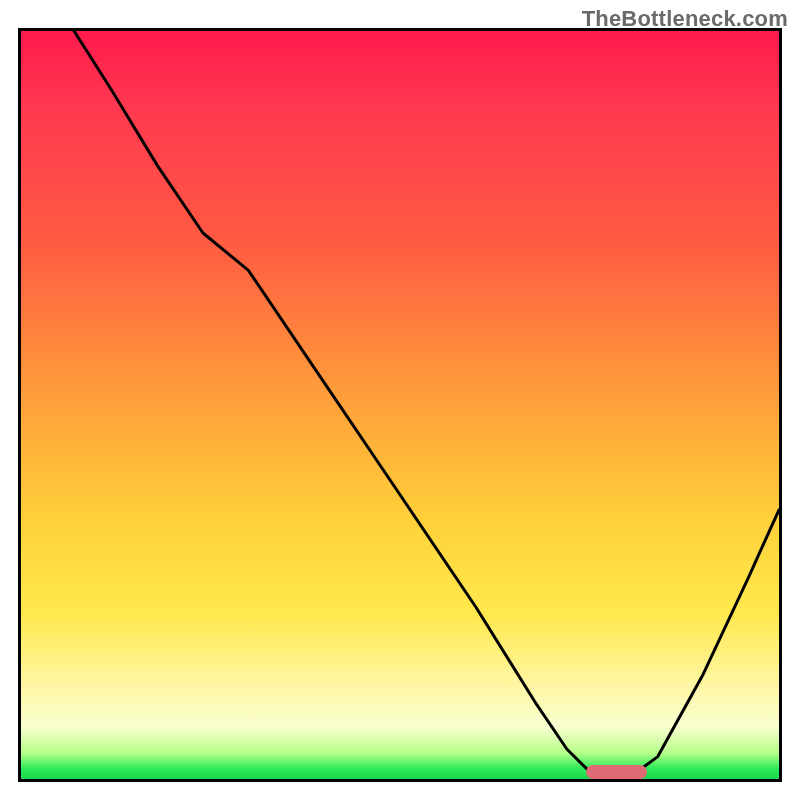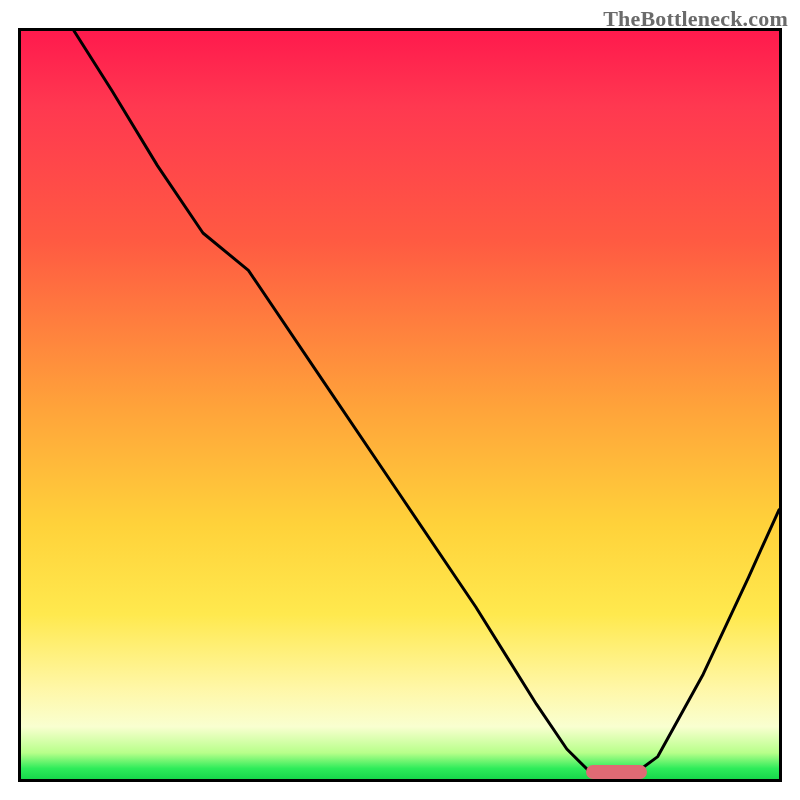--- a/index.html
+++ b/index.html
@@ -7,21 +7,20 @@
     padding: 0;
     width: 800px;
     height: 800px;
     background: #ffffff;
     font-family: Arial, Helvetica, sans-serif;
   }
   .stage {
     position: relative;
     width: 800px;
     height: 800px;
-    font-family: Liberation Serif, serif;
   }
   .watermark {
     position: absolute;
     top: 6px;
     right: 12px;
     color: #6a6a6a;
     font-size: 22px;
     font-weight: 600;
     letter-spacing: 0.2px;
     user-select: none;

